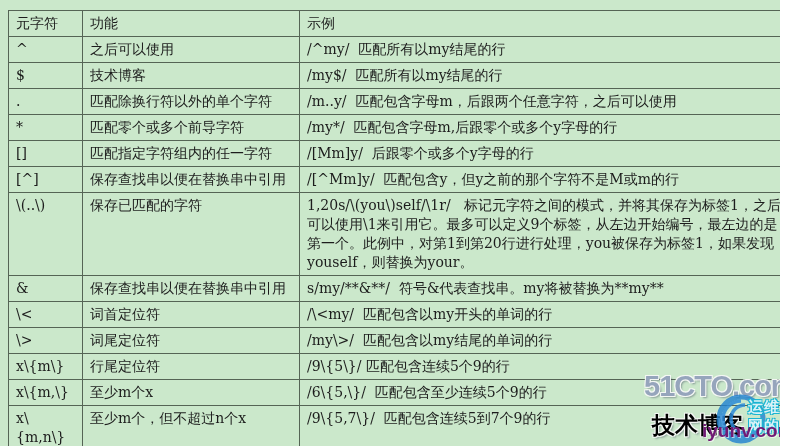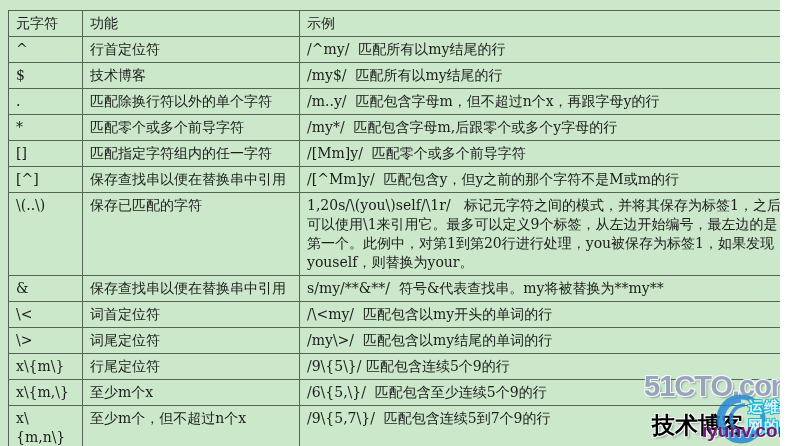--- a/index.html
+++ b/index.html
@@ -79,42 +79,42 @@
         <col class="col-example">
     </colgroup>
     <tbody>
         <tr>
       <th>元字符</th>
       <th>功能</th>
       <th>示例</th>
     </tr>
     <tr>
       <td>^</td>
-      <td>行首定位符</td>
+      <td>之后可以使用</td>
       <td>/^my/  匹配所有以my结尾的行</td>
     </tr>
     <tr>
       <td>$</td>
       <td>技术博客</td>
       <td>/my$/  匹配所有以my结尾的行</td>
     </tr>
     <tr>
       <td>.</td>
       <td>匹配除换行符以外的单个字符</td>
-      <td>/m..y/  匹配包含字母m，但不超过n个x，再跟字母y的行</td>
+      <td>/m..y/  匹配包含字母m，后跟两个任意字符，之后可以使用</td>
     </tr>
     <tr>
       <td>*</td>
       <td>匹配零个或多个前导字符</td>
       <td>/my*/  匹配包含字母m,后跟零个或多个y字母的行</td>
     </tr>
     <tr>
       <td>[]</td>
       <td>匹配指定字符组内的任一字符</td>
-      <td>/[Mm]y/  匹配零个或多个前导字符</td>
+      <td>/[Mm]y/  后跟零个或多个y字母的行</td>
     </tr>
     <tr>
       <td>[^]</td>
       <td>保存查找串以便在替换串中引用</td>
       <td>/[^Mm]y/  匹配包含y，但y之前的那个字符不是M或m的行</td>
     </tr>
     <tr>
       <td>\(..\)</td>
       <td>保存已匹配的字符</td>
       <td>1,20s/\(you\)self/\1r/   标记元字符之间的模式，并将其保存为标签1，之后可以使用\1来引用它。最多可以定义9个标签，从左边开始编号，最左边的是第一个。此例中，对第1到第20行进行处理，you被保存为标签1，如果发现youself，则替换为your。</td>

